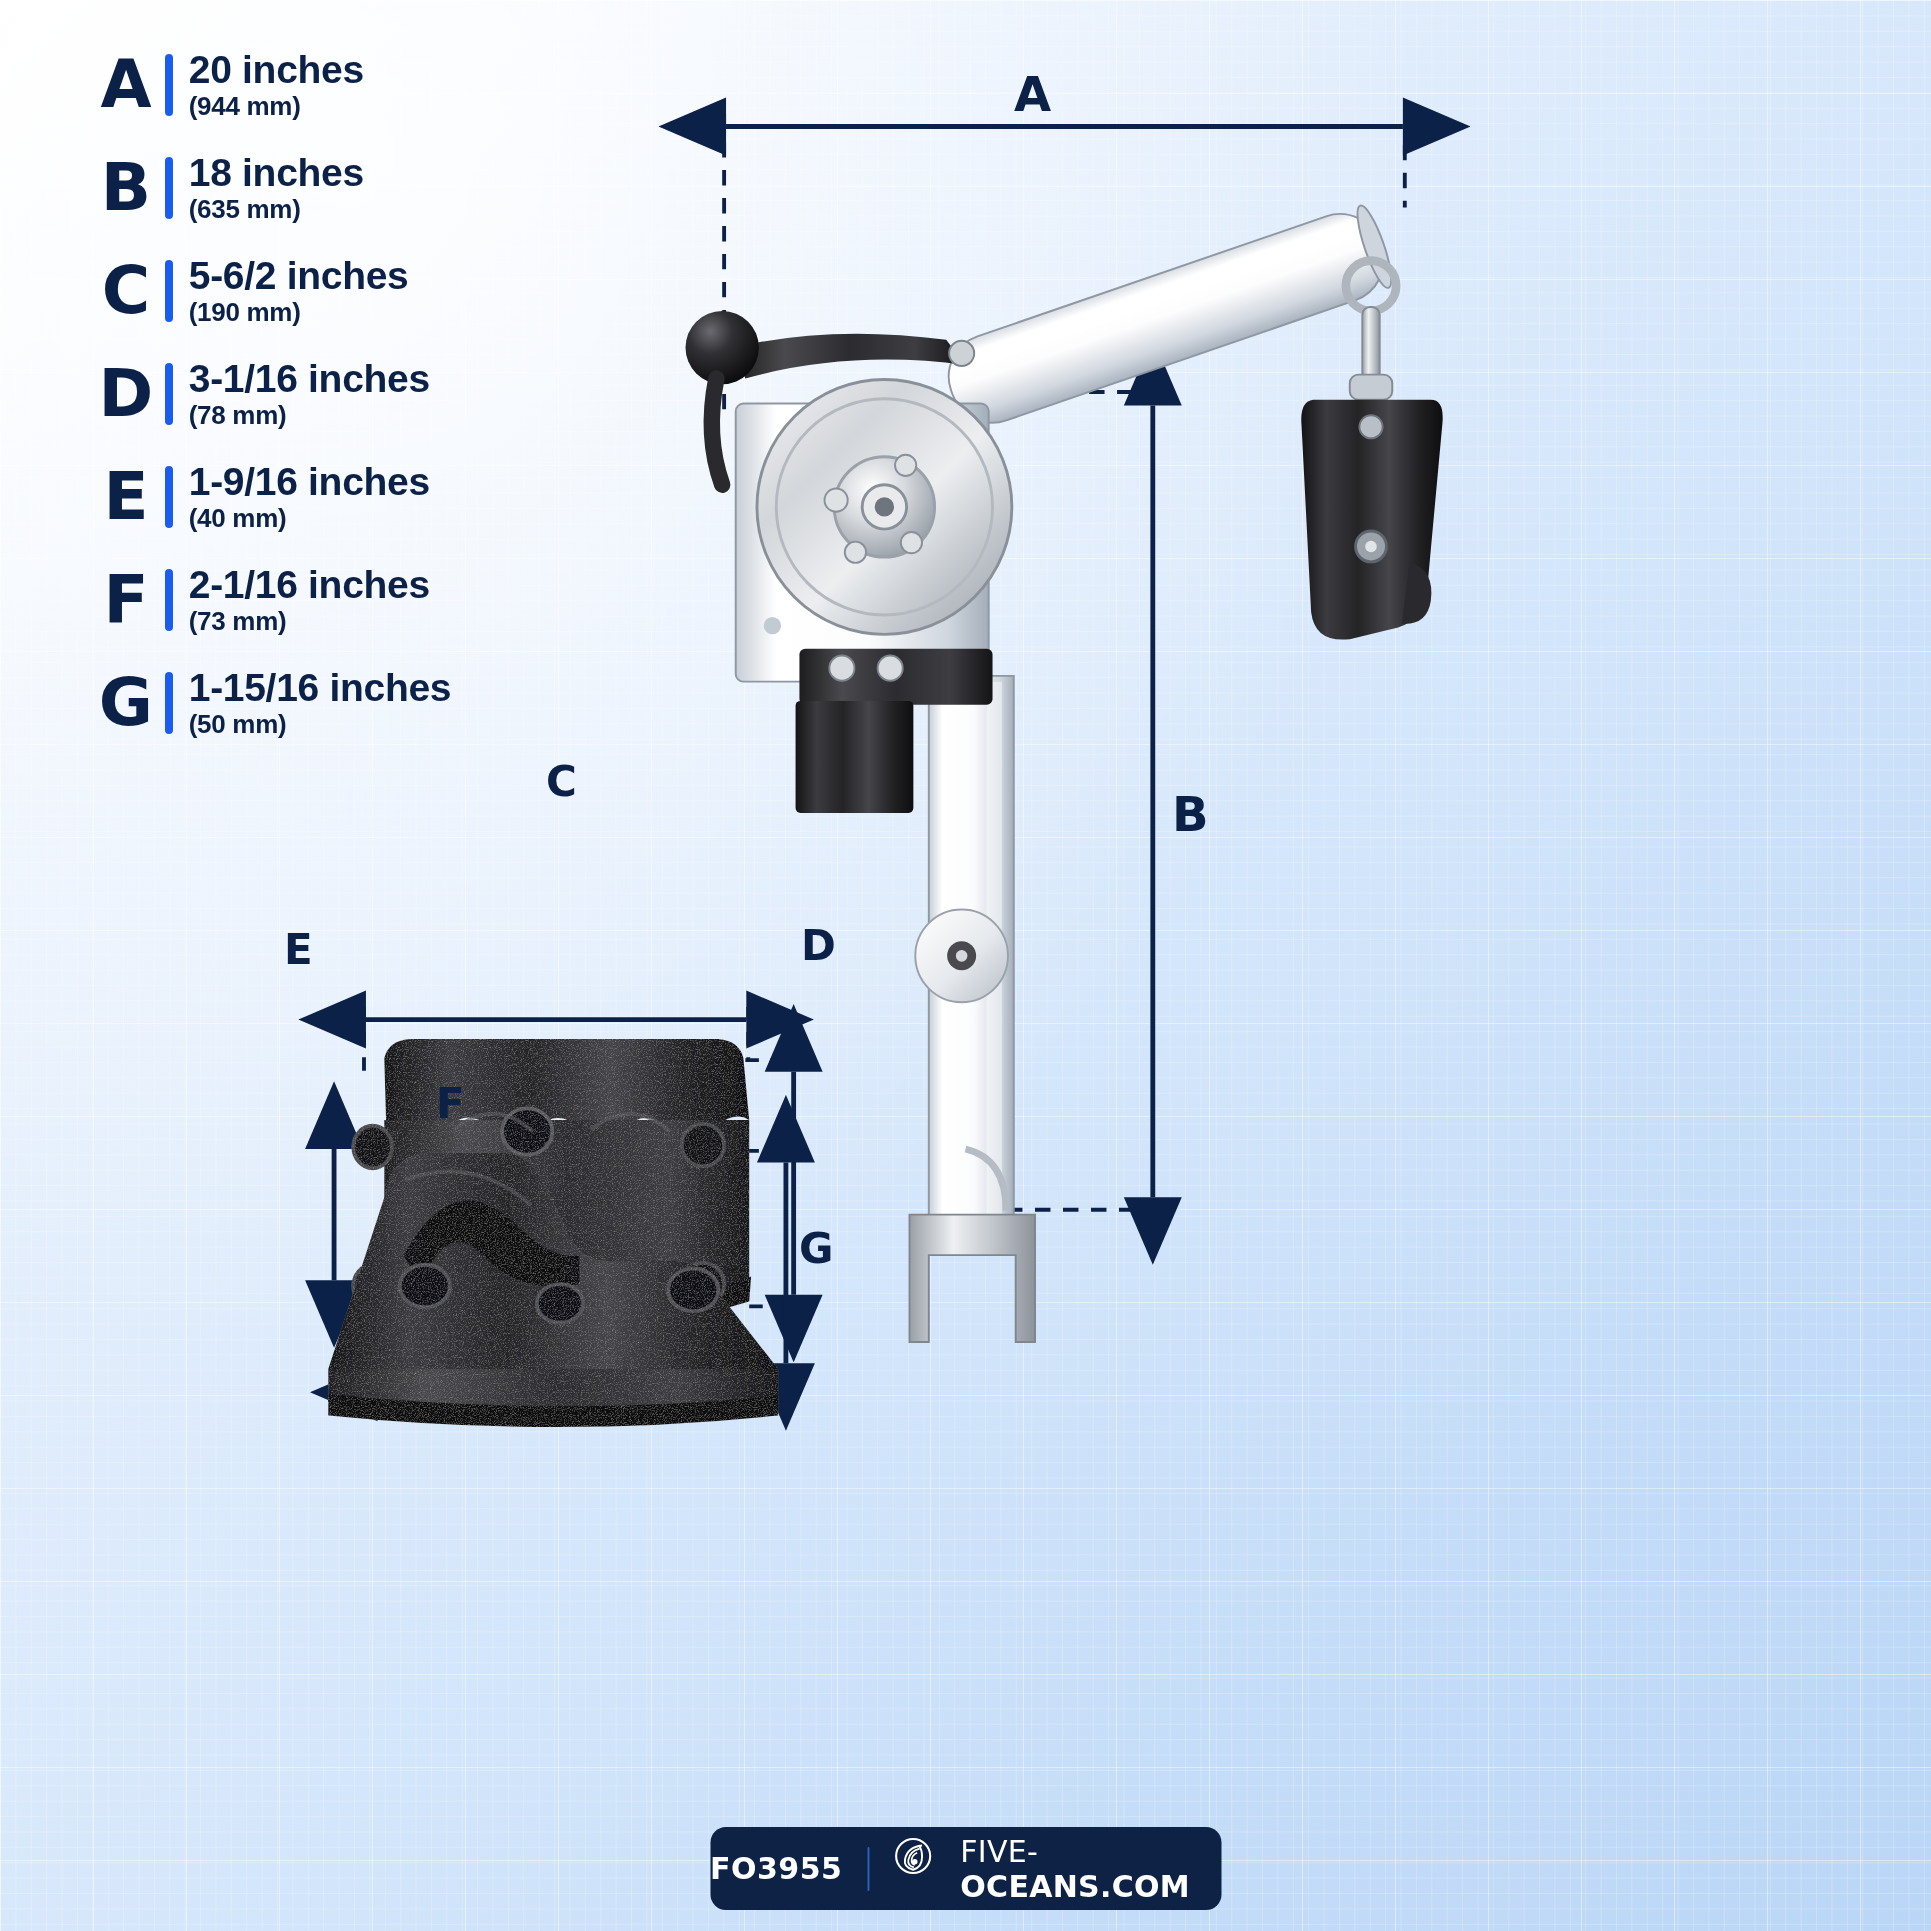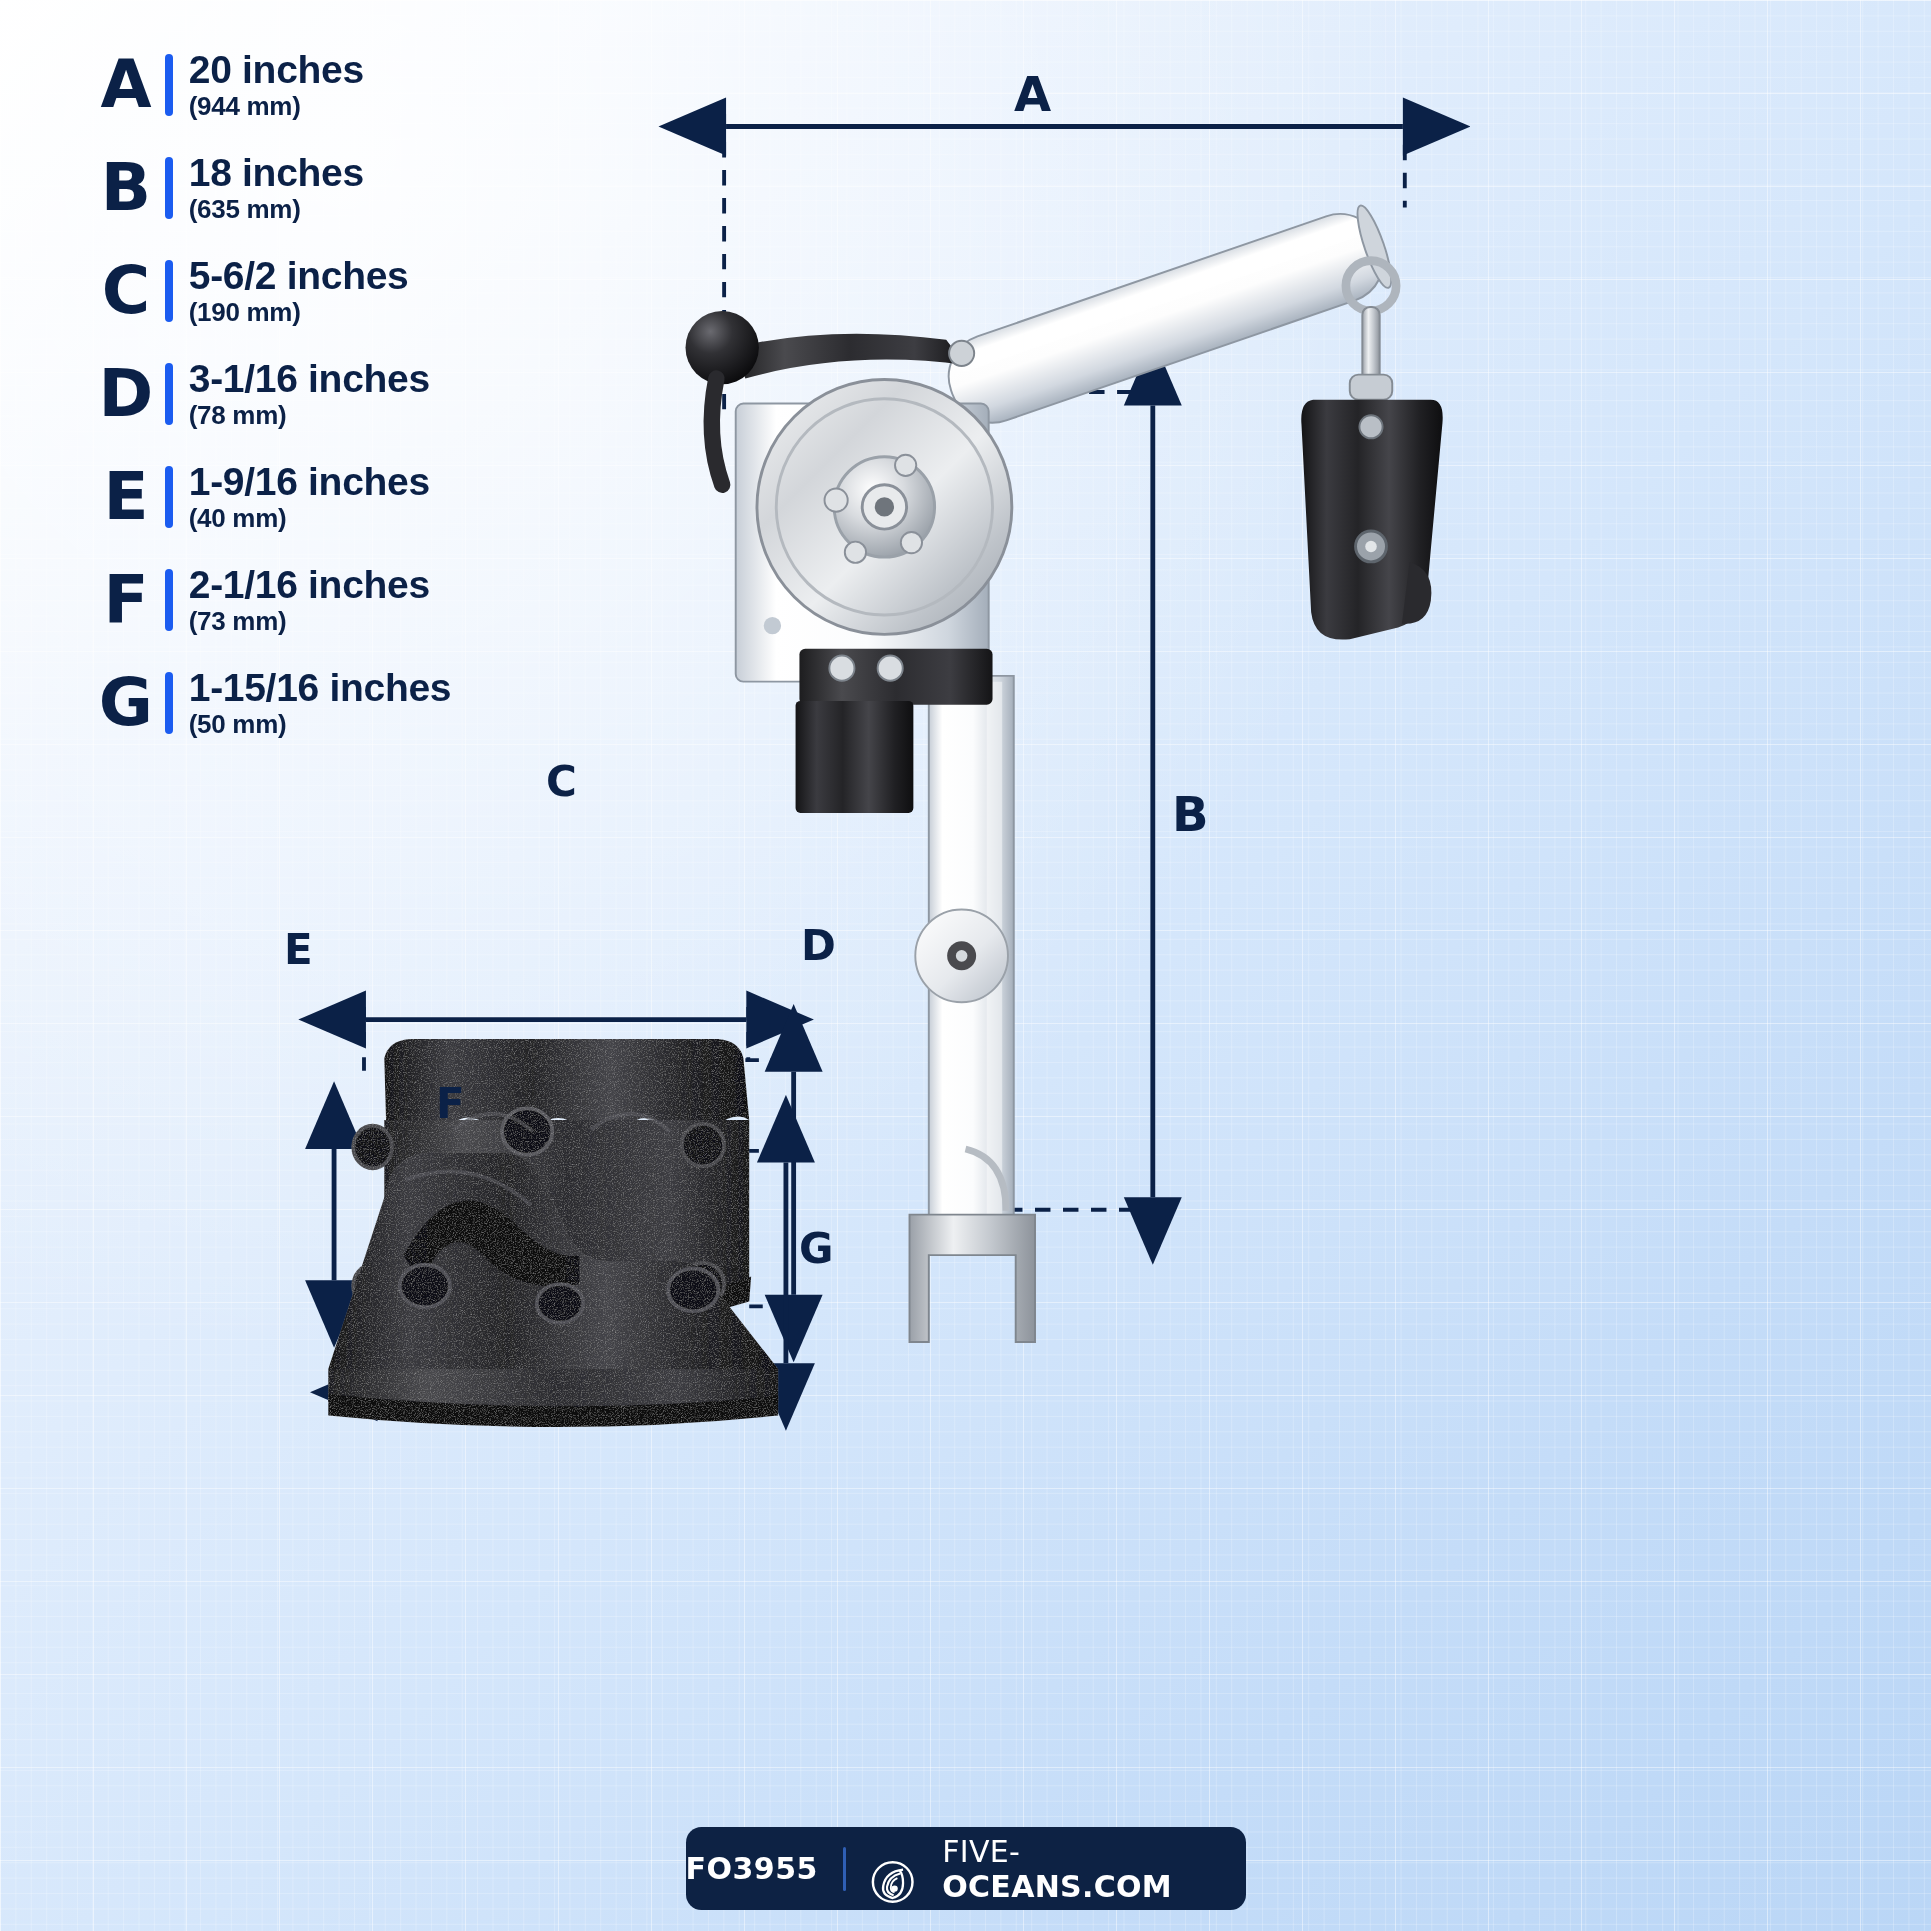--- a/index.html
+++ b/index.html
@@ -46,28 +46,28 @@
 
   .dim-letter{
     position:absolute; font-family:"DejaVu Sans", sans-serif;
     font-size:48px; font-weight:700; color:#0b2147; line-height:1;
   }
   .dim-letter.sm{ font-size:42px; }
 
   
   #footer{
     position:absolute; left:50%; transform:translateX(-50%);
-    bottom:21px; width:560px; height:83px;
+    bottom:21px; width:511px; height:83px;
     background:#0d2244; border-radius:15.4px;
     display:flex; align-items:center; justify-content:center; gap:25px;
   }
   #sku{ color:#fff; font-size:30px; font-weight:700; letter-spacing:0.5px;
         font-family:"DejaVu Sans", sans-serif;}
   #footer-div{ width:2.9px; height:44px; background:#2f5fb5; border-radius:1.9px; }
-  #brand-wrap{ display:flex; align-items:flex-end; gap:28px; }
+  #brand-wrap{ display:flex; align-items:flex-start; gap:28px; }
   #brand{ color:#fff; font-size:30px; font-weight:700; letter-spacing:0.3px;
           font-family:"DejaVu Sans", sans-serif;}
   #brand .light{ font-weight:400; }
 </style>
 </head>
 <body>
 
 <div id="paper-grid"></div>
 <div id="vignette"></div>
 

